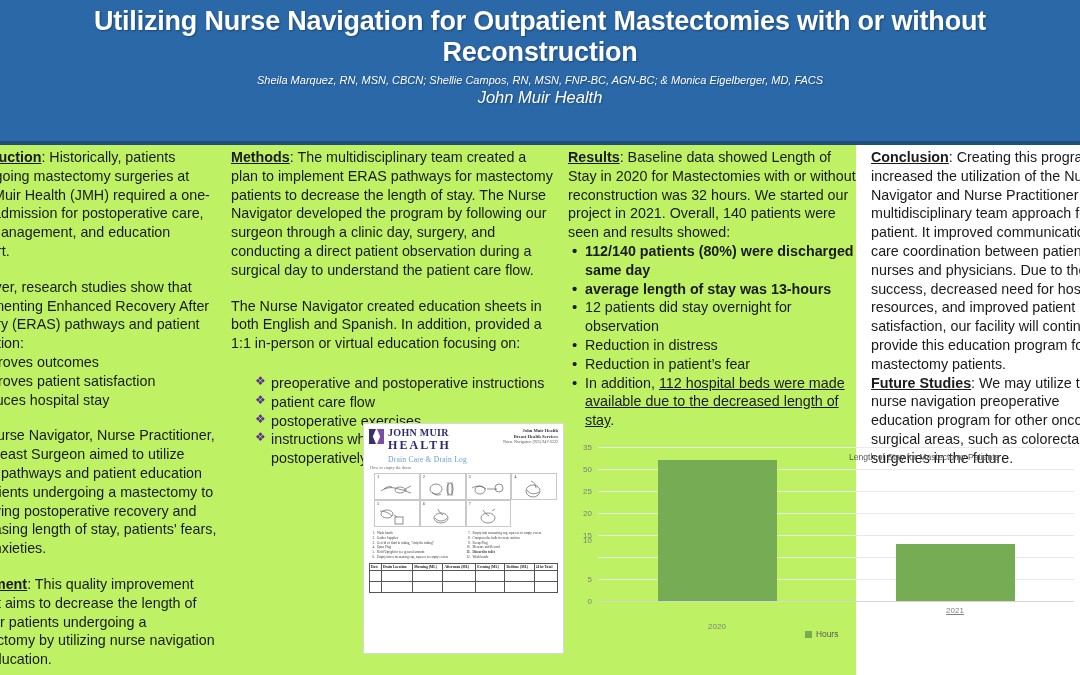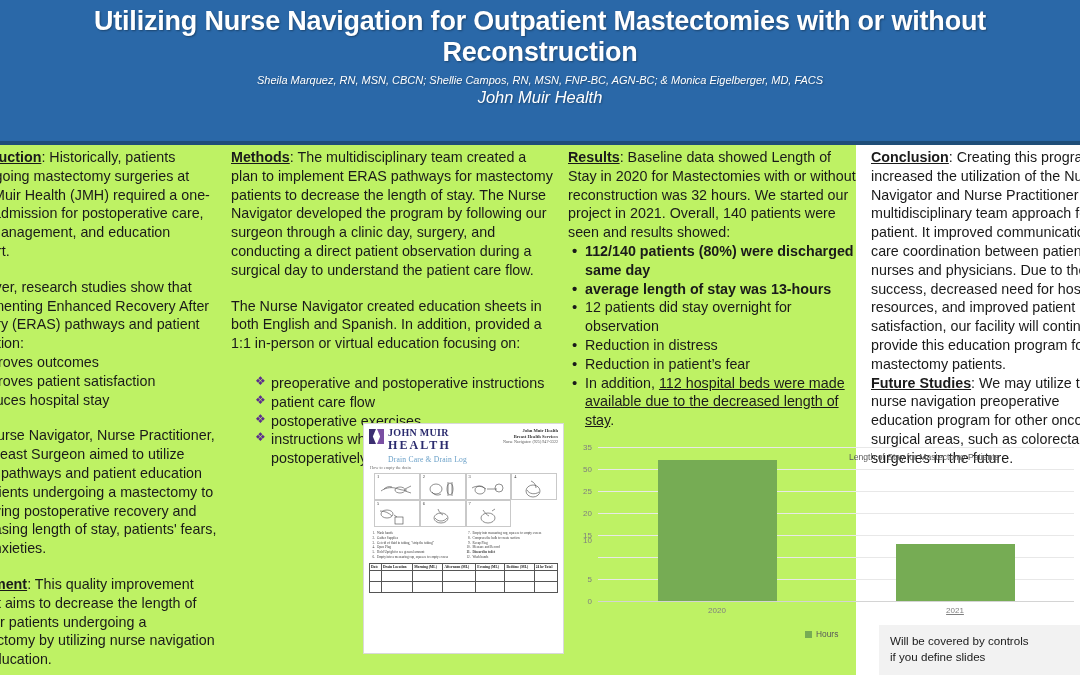--- a/index.html
+++ b/index.html
@@ -451,28 +451,24 @@
         <div class="ytick" style="top: 99px;">15</div>
         <div class="gridline" style="top: 77px;"></div>
         <div class="ytick" style="top: 77px;">20</div>
         <div class="gridline" style="top: 55px;"></div>
         <div class="ytick" style="top: 55px;">25</div>
         <div class="gridline" style="top: 33px;"></div>
         <div class="ytick" style="top: 33px;">50</div>
         <div class="gridline" style="top: 11px;"></div>
         <div class="ytick" style="top: 11px;">35</div>
         <div class="bar" style="left: 95.5px; top: 24.2px; width: 119px; height: 140.8px; background: rgb(118, 172, 84);"></div>
-        <div class="xtick" style="left: 36px; width: 238px;">2020</div>
+        <div class="xtick" style="left: 36px; width: 238px; margin-top: 16px;">2020</div>
         <div class="bar" style="left: 333.5px; top: 107.8px; width: 119px; height: 57.2px; background: rgb(118, 172, 84);"></div>
         <div class="xtick" style="left: 274px; width: 238px; text-decoration: underline;">2021</div>
       </div>
     <div id="legend">
       <div id="legend-swatch" style="background: rgb(118, 172, 84);"></div>
       <div id="legend-label">Hours</div>
     </div>
   </div>
 
-  <div id="overlay-note">
-    <div>Will be covered by controls</div>
-    <div>if you define slides</div>
-  </div>
 
 </div>
 
 </body></html>

